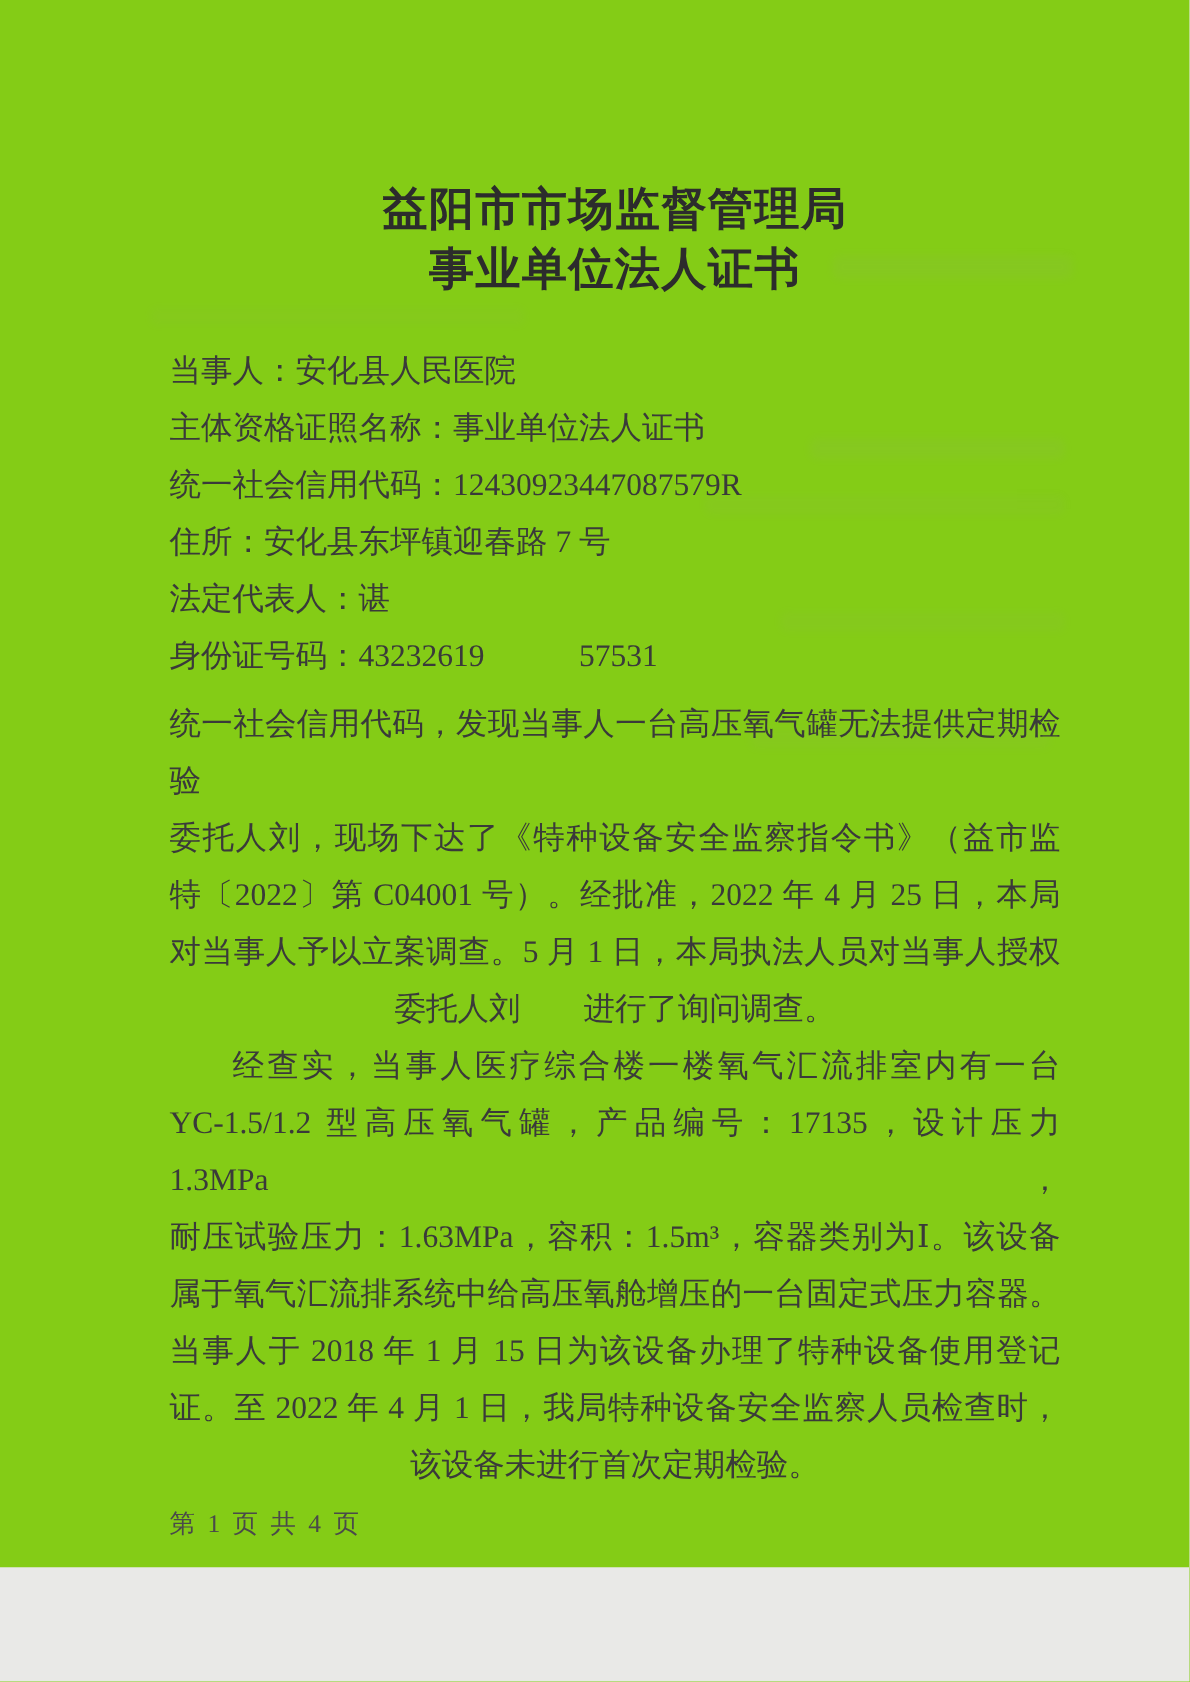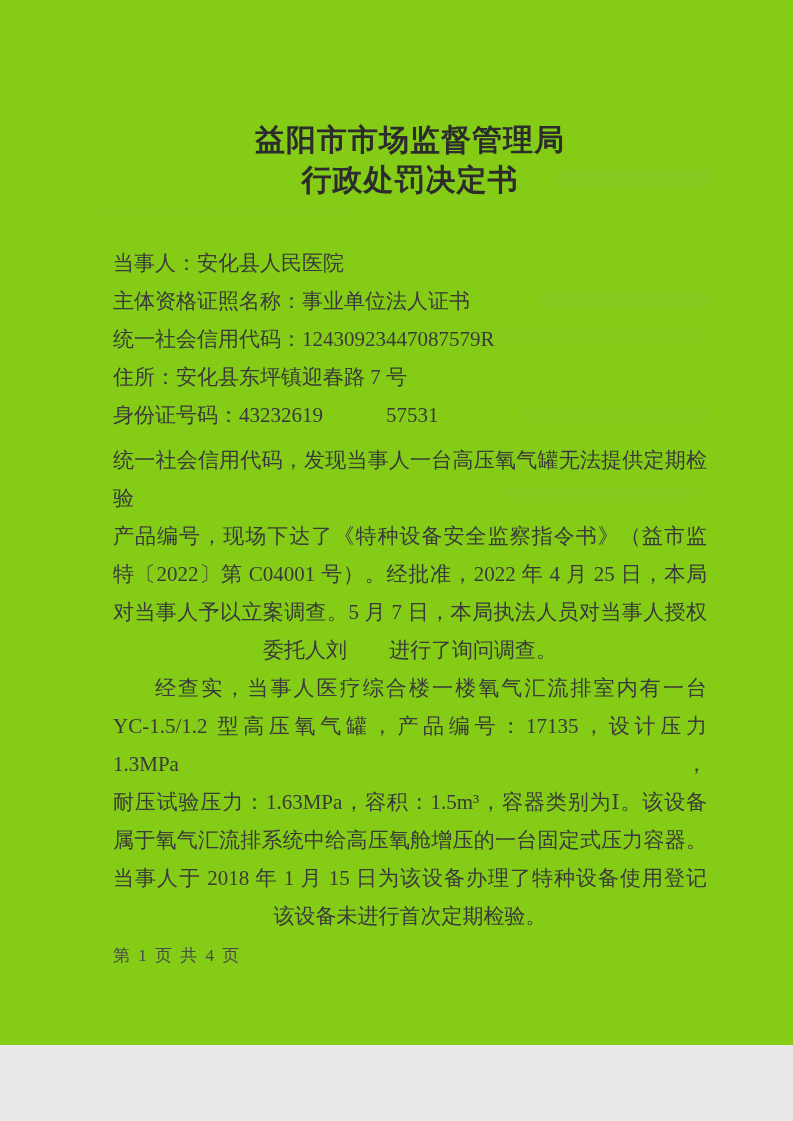--- a/index.html
+++ b/index.html
@@ -49,21 +49,21 @@
   }
   .title-1 { margin-top: 120px; }
   .docnum {
     margin-top: 16px;
     text-align: center;
     font-size: 20px;
     color: #3f3f3f;
     letter-spacing: 1px;
   }
   .party {
-    margin-top: 44px;
+    margin-top: 28px;
     font-size: 21px;
     line-height: 38px;
   }
   .party .line { white-space: pre; }
   .bodytext {
     margin-top: 7px;
     font-size: 21px;
     line-height: 38px;
   }
   .para { margin: 0; }
@@ -89,46 +89,48 @@
   <div class="artifact a1"></div>
   <div class="artifact a2"></div>
   <div class="artifact a3"></div>
   <div class="artifact a4"></div>
   <div class="artifact a5"></div>
   <div class="artifact a6"></div>
 
   <div class="content">
 
     <div class="title title-1">益阳市市场监督管理局</div>
-    <div class="title">行政处罚决定书</div>
+    <div class="title">事业单位法人证书</div>
 
     <div class="party">
       <div class="line">当事人：安化县人民医院</div>
       <div class="line">主体资格证照名称：事业单位法人证书</div>
       <div class="line">统一社会信用代码：12430923447087579R</div>
       <div class="line">住所：安化县东坪镇迎春路 7 号</div>
+      <div class="line">法定代表人：谌</div>
       <div class="line">身份证号码：43232619　　　57531</div>
     </div>
 
     <div class="bodytext">
 
       <div class="para">
         <div class="jline">统一社会信用代码，发现当事人一台高压氧气罐无法提供定期检验</div>
-        <div class="jline">产品编号，现场下达了《特种设备安全监察指令书》（益市监</div>
+        <div class="jline">委托人刘，现场下达了《特种设备安全监察指令书》（益市监</div>
         <div class="jline">特〔2022〕第 C04001 号）。经批准，2022 年 4 月 25 日，本局</div>
-        <div class="jline">对当事人予以立案调查。5 月 7 日，本局执法人员对当事人授权</div>
+        <div class="jline">对当事人予以立案调查。5 月 1 日，本局执法人员对当事人授权</div>
         <div class="lline">委托人刘　　进行了询问调查。</div>
       </div>
 
       <div class="para">
         <div class="jline indent">经查实，当事人医疗综合楼一楼氧气汇流排室内有一台</div>
         <div class="jline">YC-1.5/1.2 型高压氧气罐，产品编号：17135，设计压力 1.3MPa，</div>
         <div class="jline">耐压试验压力：1.63MPa，容积：1.5m³，容器类别为Ⅰ。该设备</div>
         <div class="jline">属于氧气汇流排系统中给高压氧舱增压的一台固定式压力容器。</div>
         <div class="jline">当事人于 2018 年 1 月 15 日为该设备办理了特种设备使用登记</div>
+        <div class="jline">证。至 2022 年 4 月 1 日，我局特种设备安全监察人员检查时，</div>
         <div class="lline">该设备未进行首次定期检验。</div>
       </div>
 
     </div>
 
     <div class="footer">第 1 页 共 4 页</div>
 
   </div>
 </div>
 

